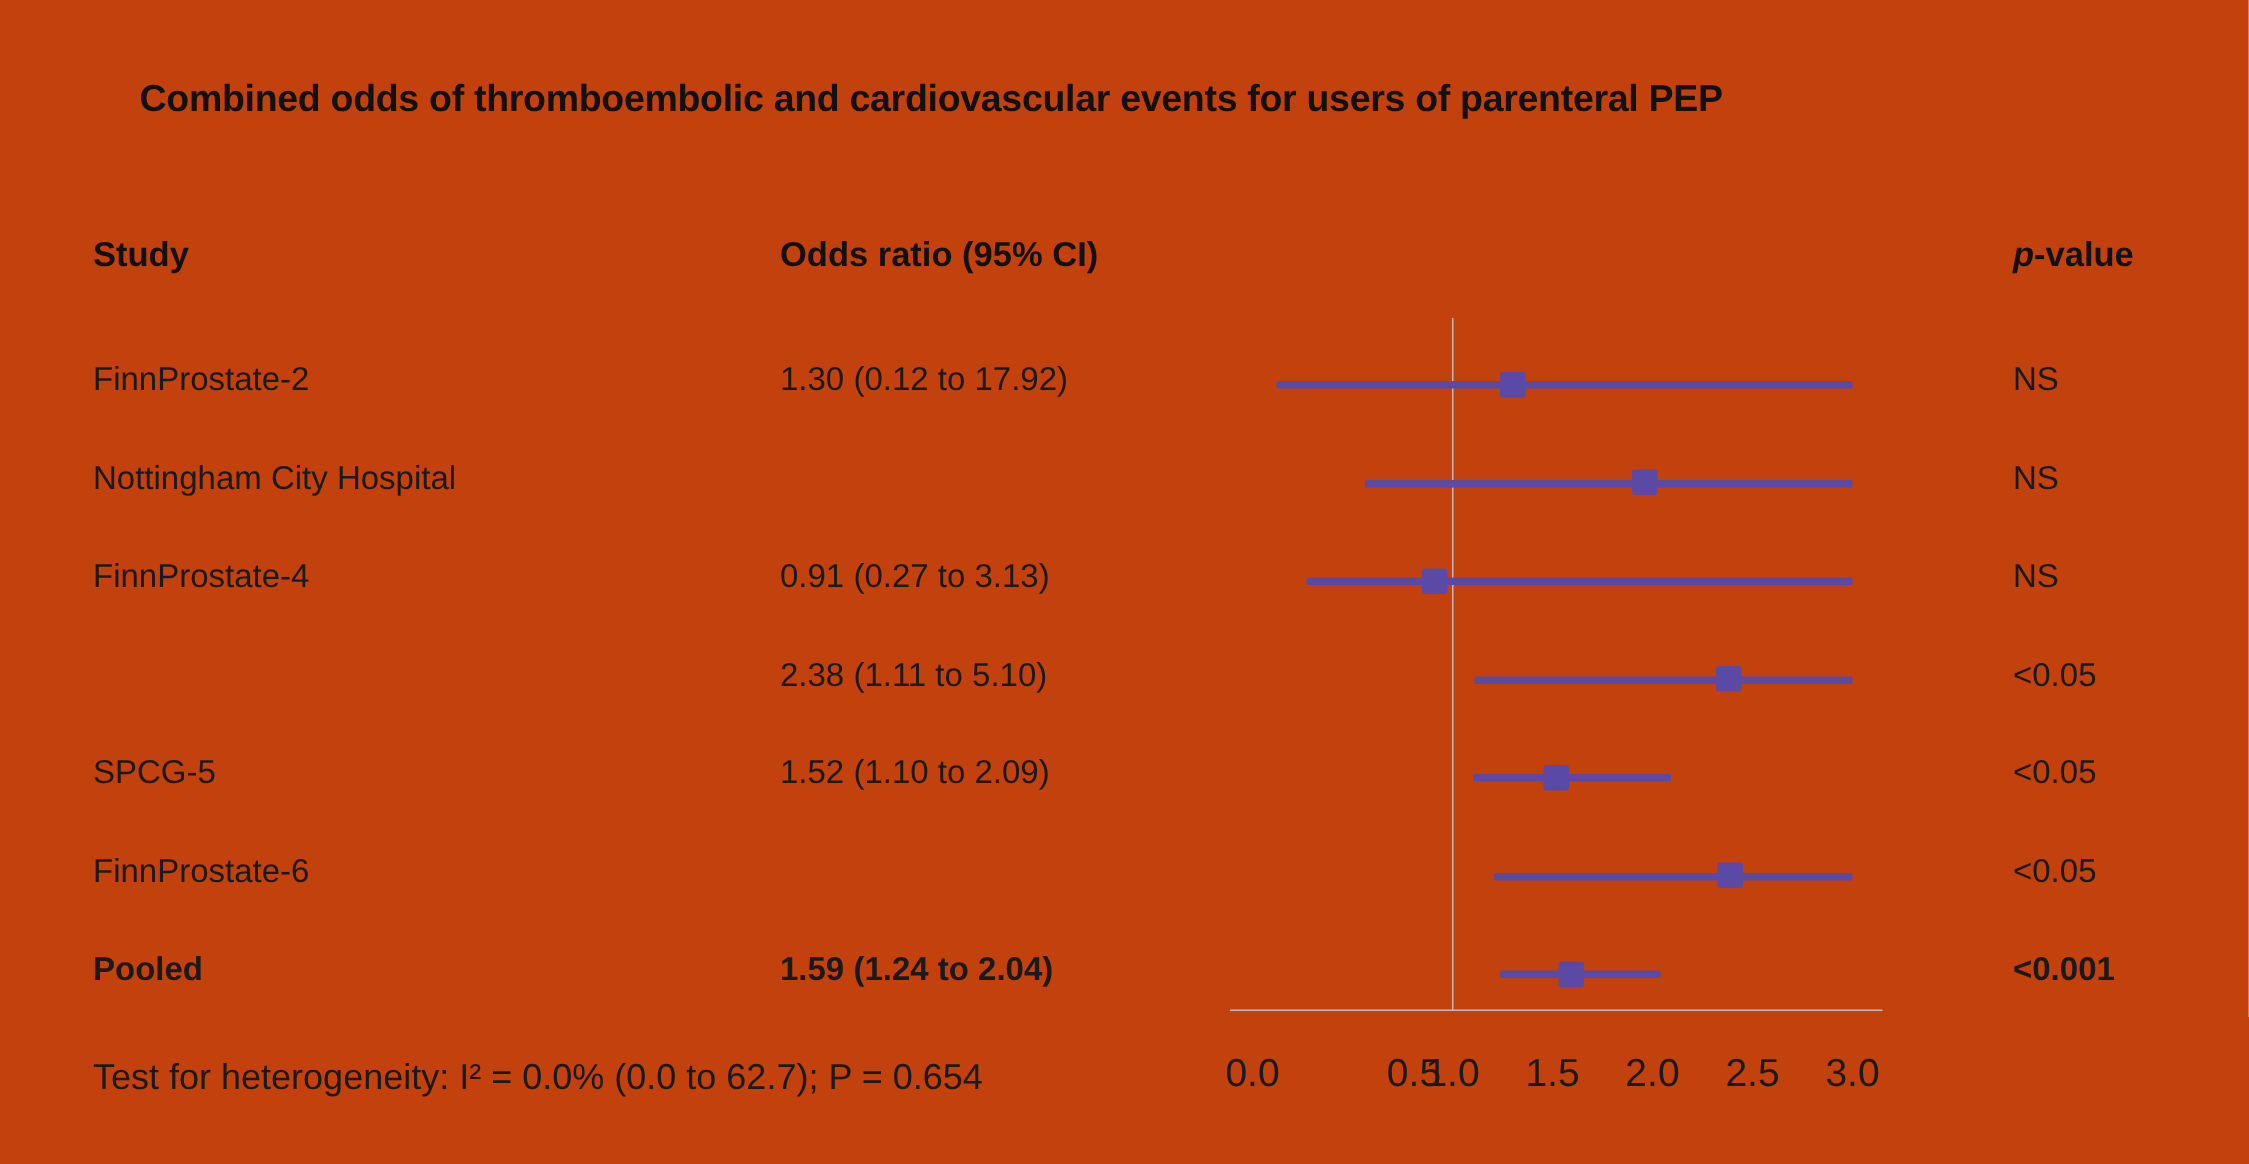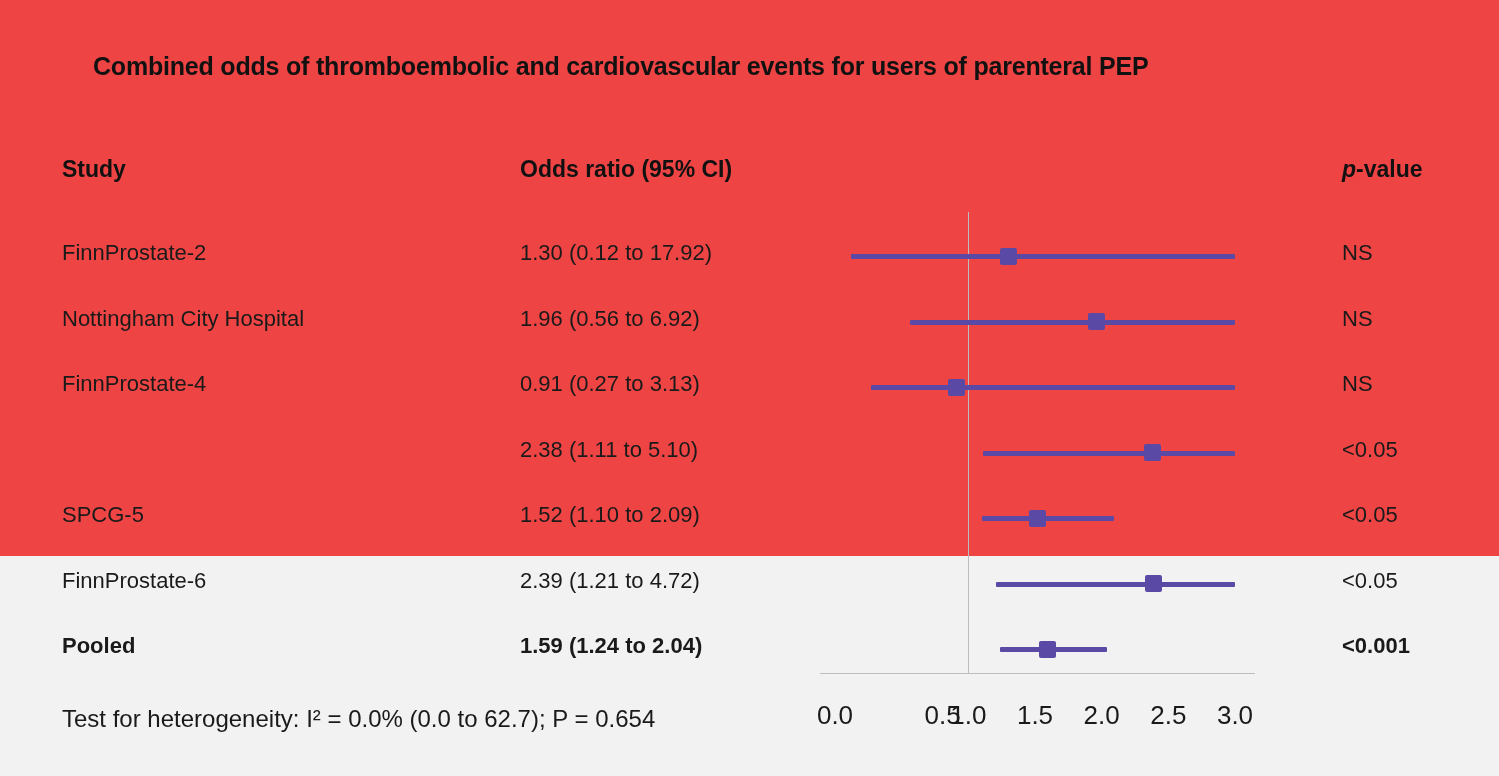--- a/index.html
+++ b/index.html
@@ -10,22 +10,22 @@
   body {
     width: 1499px;
     height: 776px;
     font-family: "Liberation Sans", sans-serif;
     color: #1a1a1a;
     overflow: hidden;
   }
   .page {
     position: relative;
     width: 1499px;
-    height: 556px;
-    background: #ef4444;
+    height: 776px;
+    background: #c2410c;
   }
   .title {
     position: absolute;
     left: 93px;
     top: 52px;
     font-size: 25px;
     font-weight: bold;
     letter-spacing: -0.2px;
     color: #111111;
     white-space: nowrap;
@@ -126,40 +126,38 @@
   <div class="hdr hdr-p"><i>p</i><span>-value</span></div>
 
   <div id="rows">
       <div class="row" style="top: 240px; left: 0px; width: 1499px;">
         <div class="cell-study">FinnProstate-2</div>
         <div class="cell-or">1.30 (0.12 to 17.92)</div>
         <div class="cell-p">NS</div>
       </div>
       <div class="row" style="top: 305.5px; left: 0px; width: 1499px;">
         <div class="cell-study">Nottingham City Hospital</div>
-        <div class="cell-or">1.96 (0.56 to 6.92)</div>
         <div class="cell-p">NS</div>
       </div>
       <div class="row" style="top: 371px; left: 0px; width: 1499px;">
         <div class="cell-study">FinnProstate-4</div>
         <div class="cell-or">0.91 (0.27 to 3.13)</div>
         <div class="cell-p">NS</div>
       </div>
       <div class="row" style="top: 436.5px; left: 0px; width: 1499px;">
         <div class="cell-or">2.38 (1.11 to 5.10)</div>
         <div class="cell-p">&lt;0.05</div>
       </div>
       <div class="row" style="top: 502px; left: 0px; width: 1499px;">
         <div class="cell-study">SPCG-5</div>
         <div class="cell-or">1.52 (1.10 to 2.09)</div>
         <div class="cell-p">&lt;0.05</div>
       </div>
       <div class="row" style="top: 567.5px; left: 0px; width: 1499px;">
         <div class="cell-study">FinnProstate-6</div>
-        <div class="cell-or">2.39 (1.21 to 4.72)</div>
         <div class="cell-p">&lt;0.05</div>
       </div>
       <div class="row bold" style="top: 633px; left: 0px; width: 1499px;">
         <div class="cell-study">Pooled</div>
         <div class="cell-or">1.59 (1.24 to 2.04)</div>
         <div class="cell-p">&lt;0.001</div>
       </div>
     </div>
 
   <div class="plot" id="plot">

